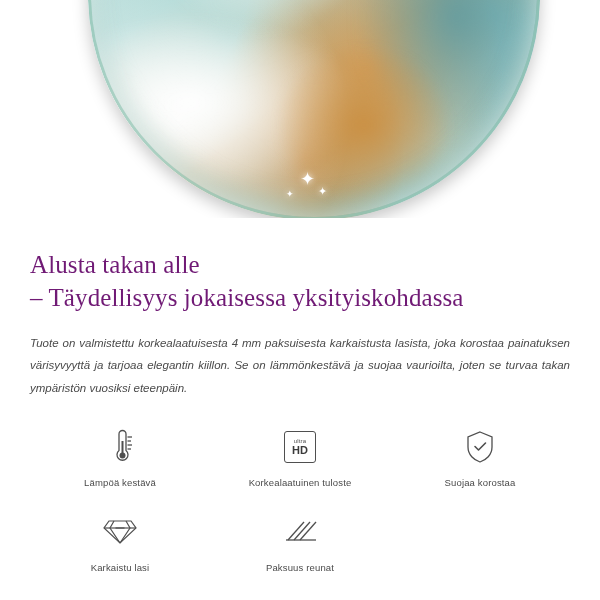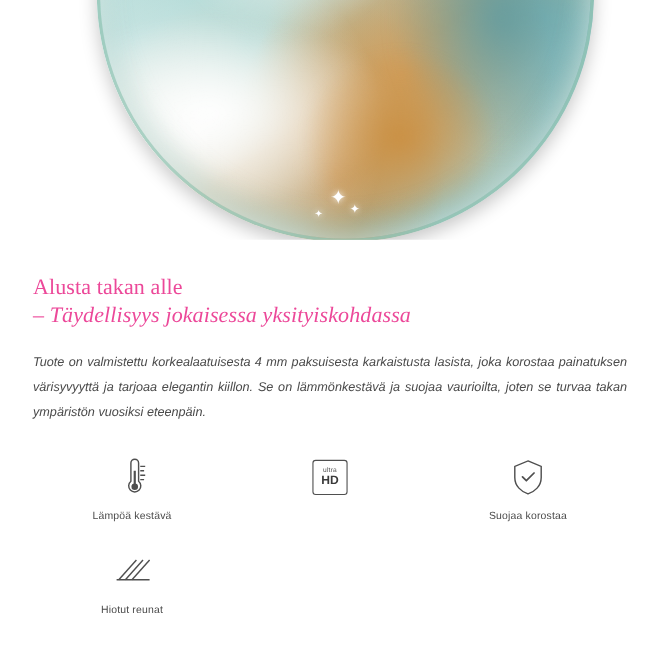--- a/index.html
+++ b/index.html
@@ -105,30 +105,29 @@
   .sparkle.s1 { left: 300px; top: 170px; font-size: 18px; }
   .sparkle.s2 { left: 318px; top: 186px; font-size: 11px; }
   .sparkle.s3 { left: 286px; top: 190px; font-size: 9px; }
 
   
   .content {
     padding: 0 30px;
   }
   .headline {
     font-family: "Liberation Serif", serif;
-    font-size: 20px;
+    font-size: 25px;
     line-height: 1.32;
-    color: #ec4899;
+    color: #701a75;
     font-weight: 400;
     margin: 30px 0 0 0;
     letter-spacing: 0.1px;
   }
   .headline .line2 {
     display: block;
-    font-style: italic;
   }
   .paragraph {
     margin: 18px 0 0 0;
     font-size: 11.5px;
     line-height: 1.95;
     color: #4a4a4a;
     max-width: 545px;
     text-align: justify;
     text-justify: inter-word;
     font-style: italic;
@@ -226,41 +225,54 @@
         <div class="feature-label">Lämpöä kestävä</div>
       </div>
 
       <div class="feature">
         <div class="feature-icon">
           <div class="hd-badge">
             <span class="hd-top">ultra</span>
             <span class="hd-bot">HD</span>
           </div>
         </div>
+        <div class="feature-label">Korkealaatuinen tuloste</div>
       </div>
 
       <div class="feature">
         <div class="feature-icon">
           <svg width="32" height="36" viewBox="0 0 32 36" fill="none" stroke="#4f4f4f" stroke-width="1.3">
             <path d="M16 3 L28 8 v10 c0 8 -6 13 -12 15 c-6 -2 -12 -7 -12 -15 V8 Z"></path>
             <path d="M11 17.5 l3.5 3.5 l7 -7" stroke-width="1.6" stroke-linecap="round" stroke-linejoin="round"></path>
           </svg>
         </div>
         <div class="feature-label">Suojaa korostaa</div>
       </div>
 
+      <div class="feature">
+        <div class="feature-icon">
+          <svg width="36" height="32" viewBox="0 0 36 32" fill="none" stroke="#4f4f4f" stroke-width="1.2">
+            <path d="M7 5 h22 l5 7 l-16 15 l-16 -15 Z"></path>
+            <path d="M2 12 h32"></path>
+            <path d="M12 5 l-4 7 l10 15"></path>
+            <path d="M24 5 l4 7 l-10 15"></path>
+            <path d="M13.5 12 h9"></path>
+          </svg>
+        </div>
+        <div class="feature-label">Karkaistu lasi</div>
+      </div>
 
       <div class="feature">
         <div class="feature-icon">
           <svg width="36" height="32" viewBox="0 0 36 32" fill="none" stroke="#4f4f4f" stroke-width="1.3">
             <path d="M6 24 L22 6"></path>
             <path d="M12 24 L28 6"></path>
             <path d="M18 24 L34 6"></path>
             <path d="M4 24 h30"></path>
           </svg>
         </div>
-        <div class="feature-label">Hiotut reunat</div>
+        <div class="feature-label">Paksuus reunat</div>
       </div>
 
 
     </div>
   </div>
 </div>
 
 </body></html>

